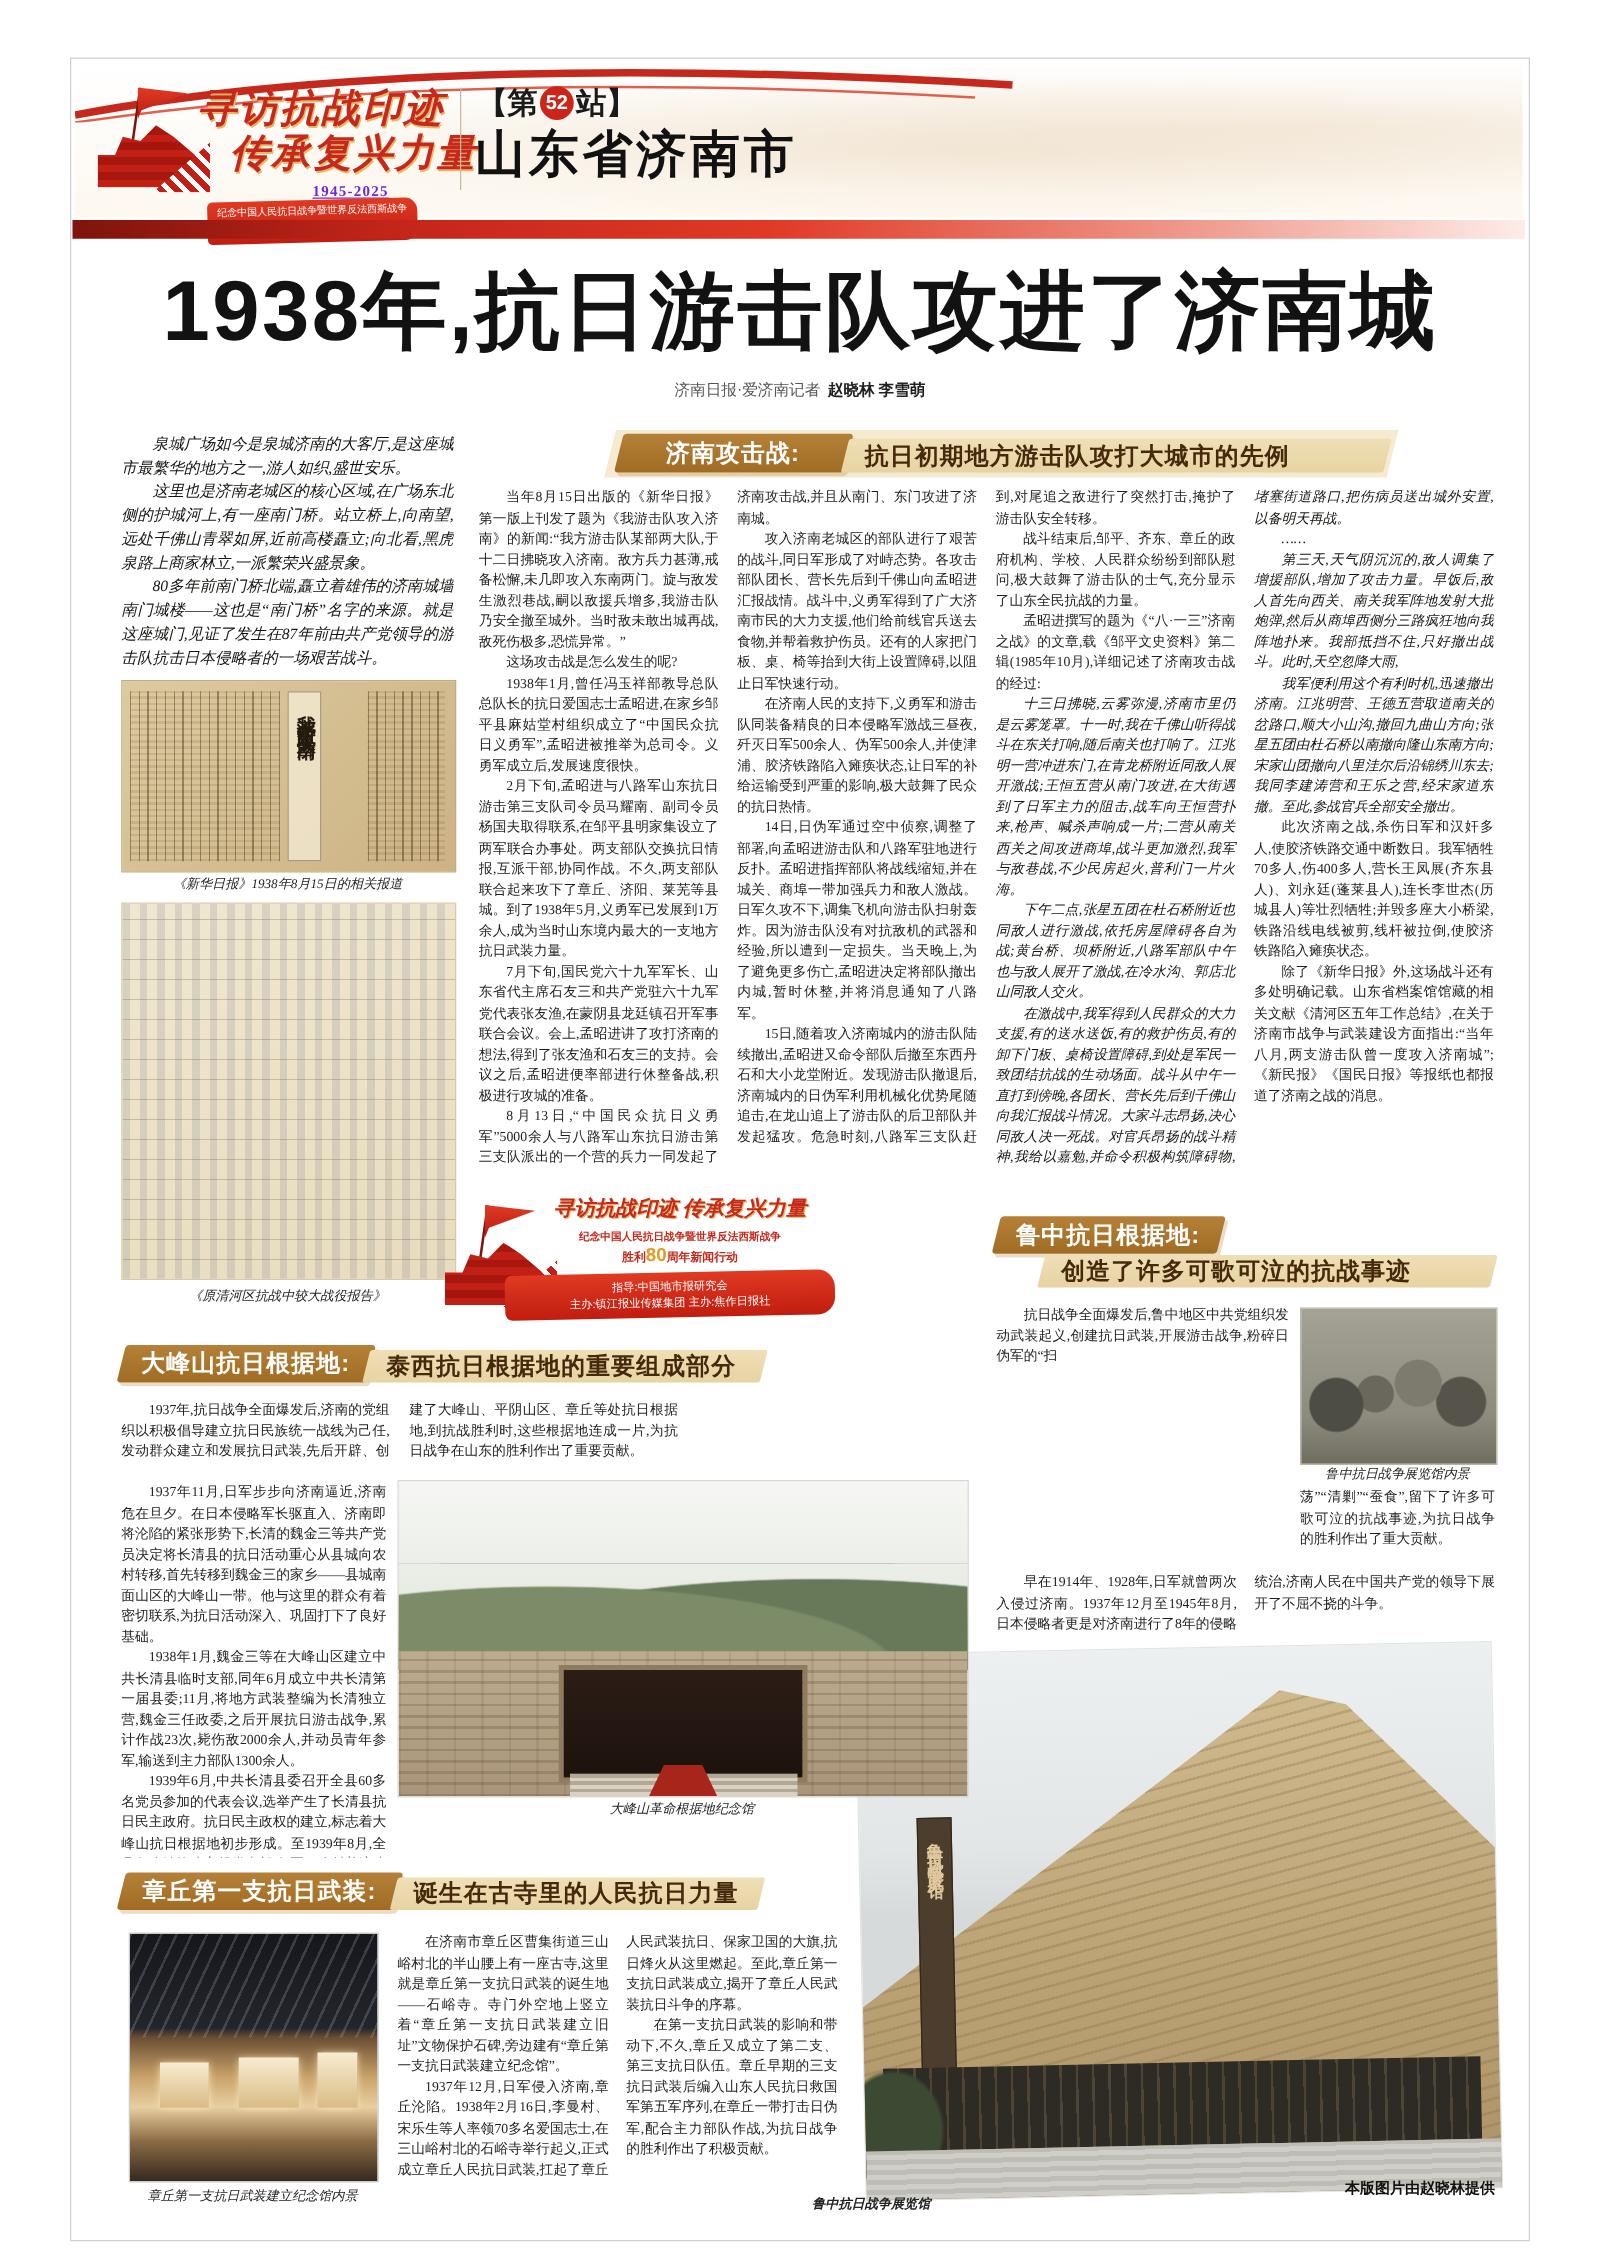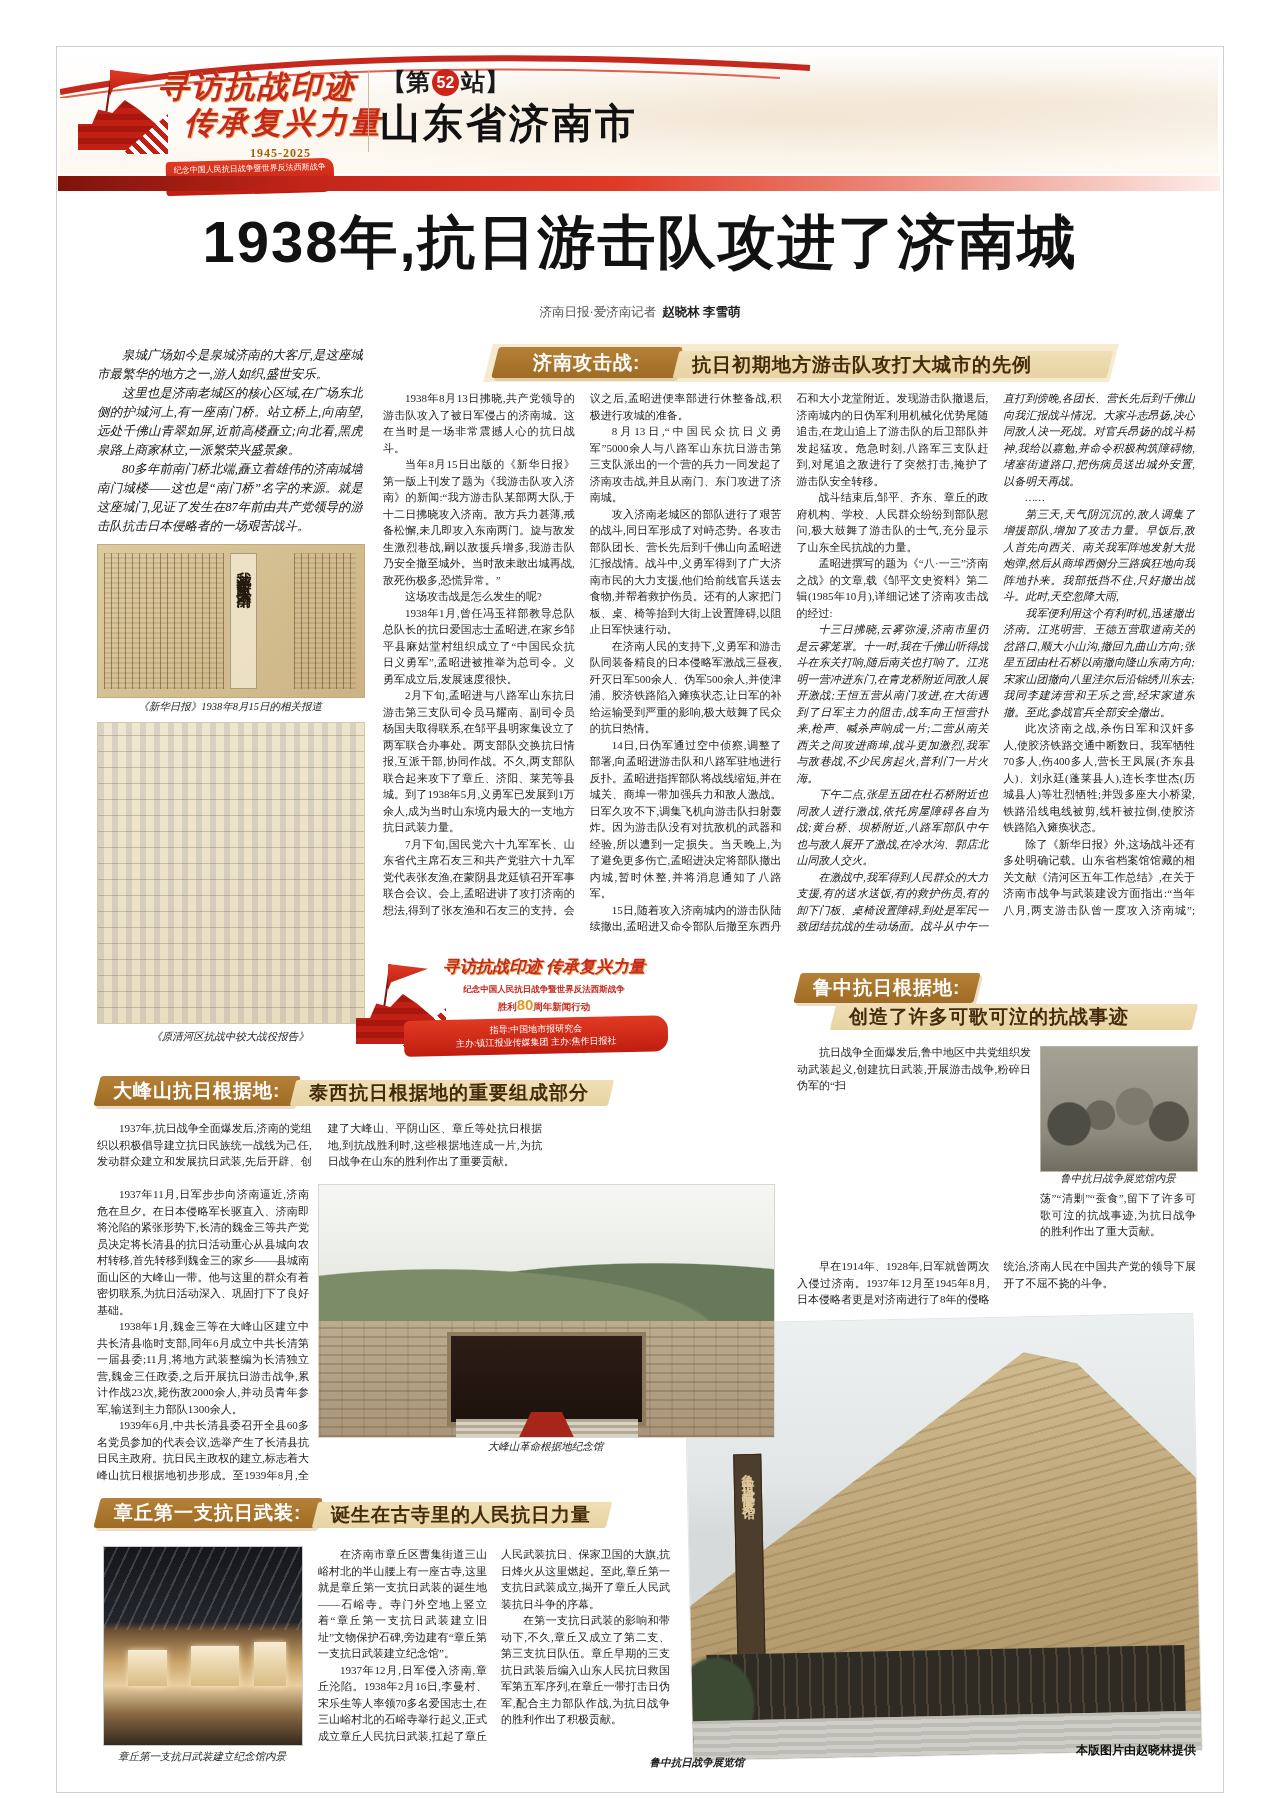--- a/index.html
+++ b/index.html
@@ -12,40 +12,40 @@
   .banner-wash{left:60px;top:52px;width:1158px;height:122px;
     background:
       radial-gradient(ellipse at 62% 55%, rgba(214,178,128,.22), transparent 60%),
       radial-gradient(ellipse at 85% 40%, rgba(214,178,128,.18), transparent 55%),
       linear-gradient(180deg,#fff, #fdf8f0);}
   .swoosh{left:60px;top:52px;width:760px;height:46px;}
   .slogan1{left:158px;top:66px;font-size:31px;font-weight:bold;font-style:italic;
     color:#c5281c;text-shadow:1px 1px 0 #e8b765;letter-spacing:2px;}
   .slogan2{left:184px;top:102px;font-size:31px;font-weight:bold;font-style:italic;
     color:#c5281c;text-shadow:1px 1px 0 #e8b765;letter-spacing:2px;}
-  .years{left:250px;top:146px;font-size:12px;font-weight:bold;color:#a16207;letter-spacing:1px;}
+  .years{left:250px;top:146px;font-size:12px;font-weight:bold;color:#6d28d9;letter-spacing:1px;text-decoration:underline;}
   .ribbon{left:166px;top:160px;width:168px;height:34px;background:linear-gradient(180deg,#e03a22,#c01d10);
     border-radius:4px 10px 10px 4px;transform:rotate(-1.5deg);color:#fff;text-align:center;
     font-family:"Liberation Sans",sans-serif;}
   .ribbon .l1{font-size:8px;line-height:12px;padding-top:3px;}
   .ribbon .l2{font-size:9px;font-weight:bold;line-height:16px;}
   .ribbon .big80{font-size:15px;color:#f7d87c;font-weight:900;}
   .divider-v{left:368px;top:70px;width:1px;height:82px;background:#c9b9a2;}
   .station{left:382px;top:66px;font-family:"Liberation Sans",sans-serif;font-weight:bold;
     font-size:24px;color:#1a1a1a;display:flex;align-items:center;gap:2px;}
   .station .num{display:inline-block;width:27px;height:27px;border-radius:50%;background:#cc2418;
     color:#fff;font-size:16px;line-height:27px;text-align:center;}
   .city{left:380px;top:96px;font-family:"Liberation Sans",sans-serif;font-weight:900;
     font-size:40px;color:#111;letter-spacing:3px;}
   .red-band{left:58px;top:176px;width:1162px;height:15px;
     background:linear-gradient(90deg,#7e140c,#c4251a 22%,#e03a26 48%,#ef9d90 78%,#fdece8);}
 
   
   .headline{left:80px;top:204px;width:1120px;text-align:center;
-    font-family:"Liberation Sans","DejaVu Sans",sans-serif;font-weight:900;font-size:58px;
+    font-family:"Liberation Sans","DejaVu Sans",sans-serif;font-weight:900;font-size:68px;
     color:#121212;letter-spacing:2px;}
   .byline{left:80px;top:304px;width:1120px;text-align:center;font-size:12.5px;color:#555;}
   .byline b{color:#222;margin-left:6px;}
 
   
   .hdr-shadow{background:#f6ead0;transform:skewX(-14deg);}
   .badge{background:linear-gradient(180deg,#b58038,#a06c24);transform:skewX(-14deg);
     border-radius:3px;display:flex;align-items:center;justify-content:center;
     box-shadow:3px 3px 0 rgba(196,156,96,.35);}
   .badge span{transform:skewX(14deg);color:#fff;font-family:"Liberation Sans",sans-serif;
@@ -207,21 +207,20 @@
     <div class="clip-tex" style="left:6px;width:120px;"></div>
     <div class="clip-tex" style="left:196px;width:62px;"></div>
     <div class="clip-head" style="left:132px;top:8px;bottom:8px;">我游击队攻入济南</div>
   </div>
   <div class="abs cap" style="left:97px;top:700px;width:266px;">《新华日报》1938年8月15日的相关报道</div>
 
   <div class="abs report" style="left:97px;top:722px;width:266px;height:300px;"></div>
   <div class="abs cap" style="left:97px;top:1030px;width:266px;">《原清河区抗战中较大战役报告》</div>
 
   <div class="abs bodytext cols4" style="left:383px;top:390px;width:812px;height:554px;">
-      <p>1938年8月13日拂晓,共产党领导的游击队攻入了被日军侵占的济南城。这在当时是一场非常震撼人心的抗日战斗。</p>
       <p>当年8月15日出版的《新华日报》第一版上刊发了题为《我游击队攻入济南》的新闻:“我方游击队某部两大队,于十二日拂晓攻入济南。敌方兵力甚薄,戒备松懈,未几即攻入东南两门。旋与敌发生激烈巷战,嗣以敌援兵增多,我游击队乃安全撤至城外。当时敌未敢出城再战,敌死伤极多,恐慌异常。”</p>
       <p>这场攻击战是怎么发生的呢?</p>
       <p>1938年1月,曾任冯玉祥部教导总队总队长的抗日爱国志士孟昭进,在家乡邹平县麻姑堂村组织成立了“中国民众抗日义勇军”,孟昭进被推举为总司令。义勇军成立后,发展速度很快。</p>
       <p>2月下旬,孟昭进与八路军山东抗日游击第三支队司令员马耀南、副司令员杨国夫取得联系,在邹平县明家集设立了两军联合办事处。两支部队交换抗日情报,互派干部,协同作战。不久,两支部队联合起来攻下了章丘、济阳、莱芜等县城。到了1938年5月,义勇军已发展到1万余人,成为当时山东境内最大的一支地方抗日武装力量。</p>
       <p>7月下旬,国民党六十九军军长、山东省代主席石友三和共产党驻六十九军党代表张友渔,在蒙阴县龙廷镇召开军事联合会议。会上,孟昭进讲了攻打济南的想法,得到了张友渔和石友三的支持。会议之后,孟昭进便率部进行休整备战,积极进行攻城的准备。</p>
       <p>8月13日,“中国民众抗日义勇军”5000余人与八路军山东抗日游击第三支队派出的一个营的兵力一同发起了济南攻击战,并且从南门、东门攻进了济南城。</p>
       <p>攻入济南老城区的部队进行了艰苦的战斗,同日军形成了对峙态势。各攻击部队团长、营长先后到千佛山向孟昭进汇报战情。战斗中,义勇军得到了广大济南市民的大力支援,他们给前线官兵送去食物,并帮着救护伤员。还有的人家把门板、桌、椅等抬到大街上设置障碍,以阻止日军快速行动。</p>
       <p>在济南人民的支持下,义勇军和游击队同装备精良的日本侵略军激战三昼夜,歼灭日军500余人、伪军500余人,并使津浦、胶济铁路陷入瘫痪状态,让日军的补给运输受到严重的影响,极大鼓舞了民众的抗日热情。</p>
       <p>14日,日伪军通过空中侦察,调整了部署,向孟昭进游击队和八路军驻地进行反扑。孟昭进指挥部队将战线缩短,并在城关、商埠一带加强兵力和敌人激战。日军久攻不下,调集飞机向游击队扫射轰炸。因为游击队没有对抗敌机的武器和经验,所以遭到一定损失。当天晚上,为了避免更多伤亡,孟昭进决定将部队撤出内城,暂时休整,并将消息通知了八路军。</p>
       <p>15日,随着攻入济南城内的游击队陆续撤出,孟昭进又命令部队后撤至东西丹石和大小龙堂附近。发现游击队撤退后,济南城内的日伪军利用机械化优势尾随追击,在龙山追上了游击队的后卫部队并发起猛攻。危急时刻,八路军三支队赶到,对尾追之敌进行了突然打击,掩护了游击队安全转移。</p>

